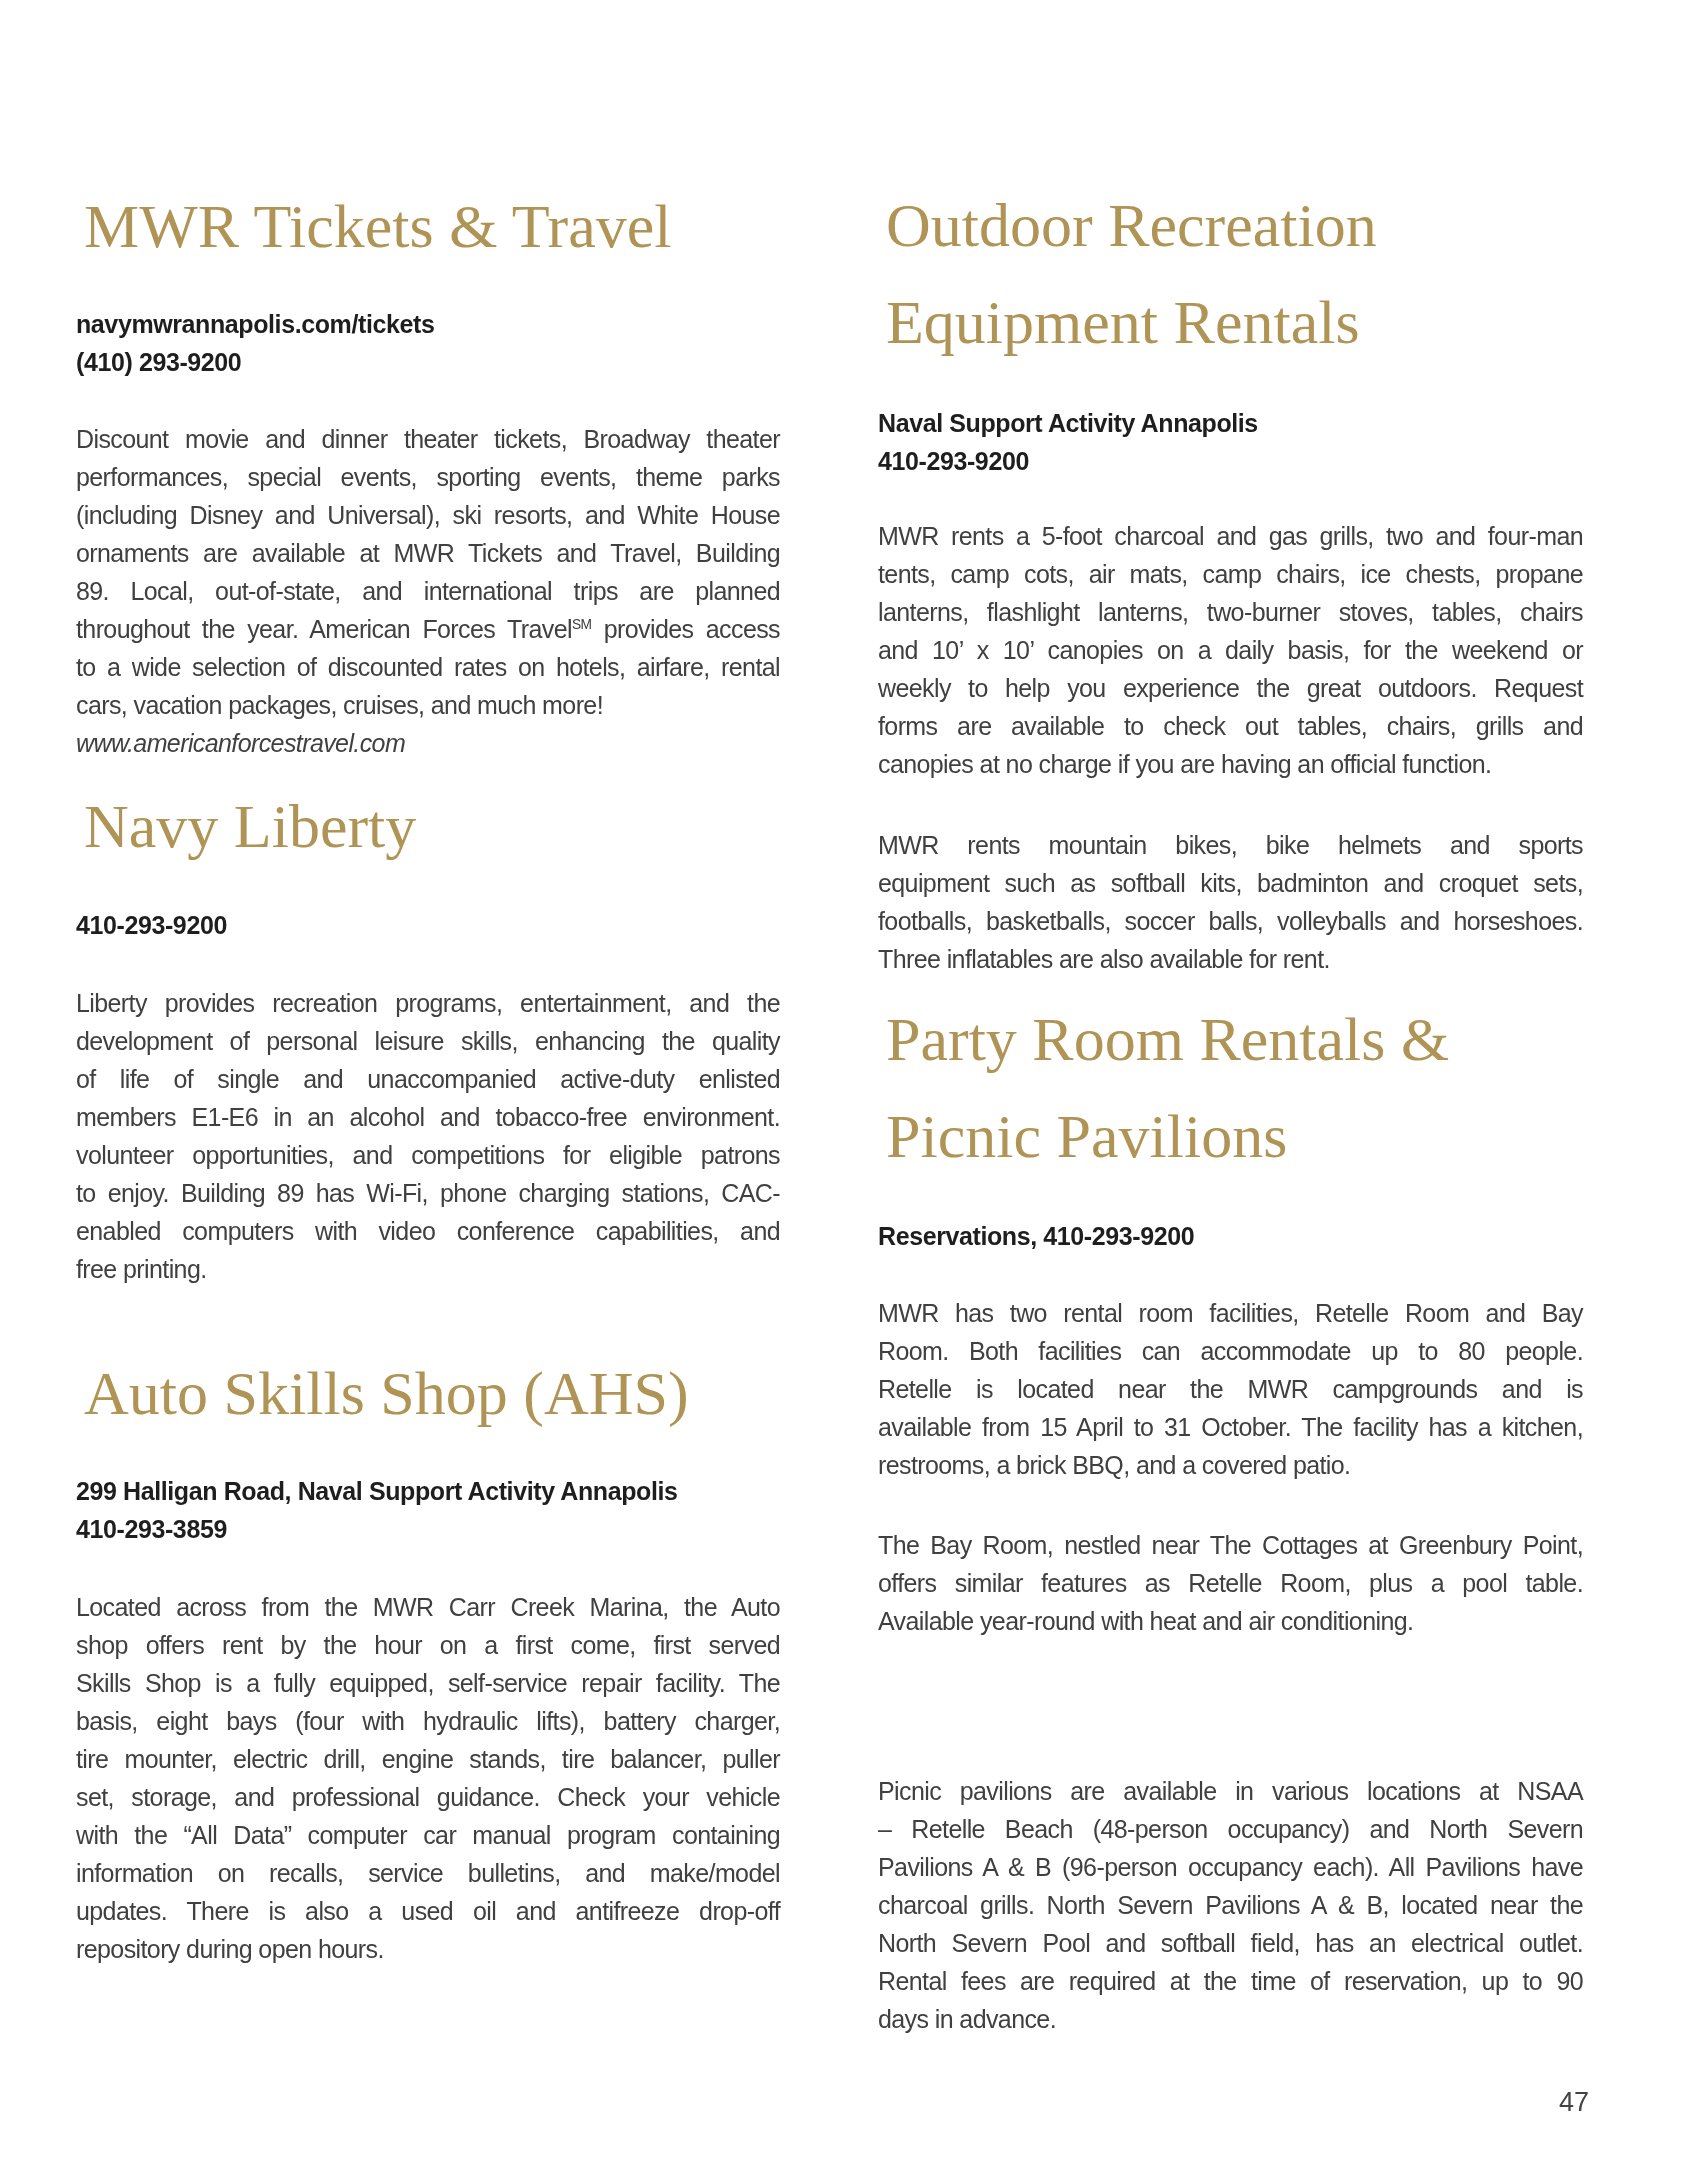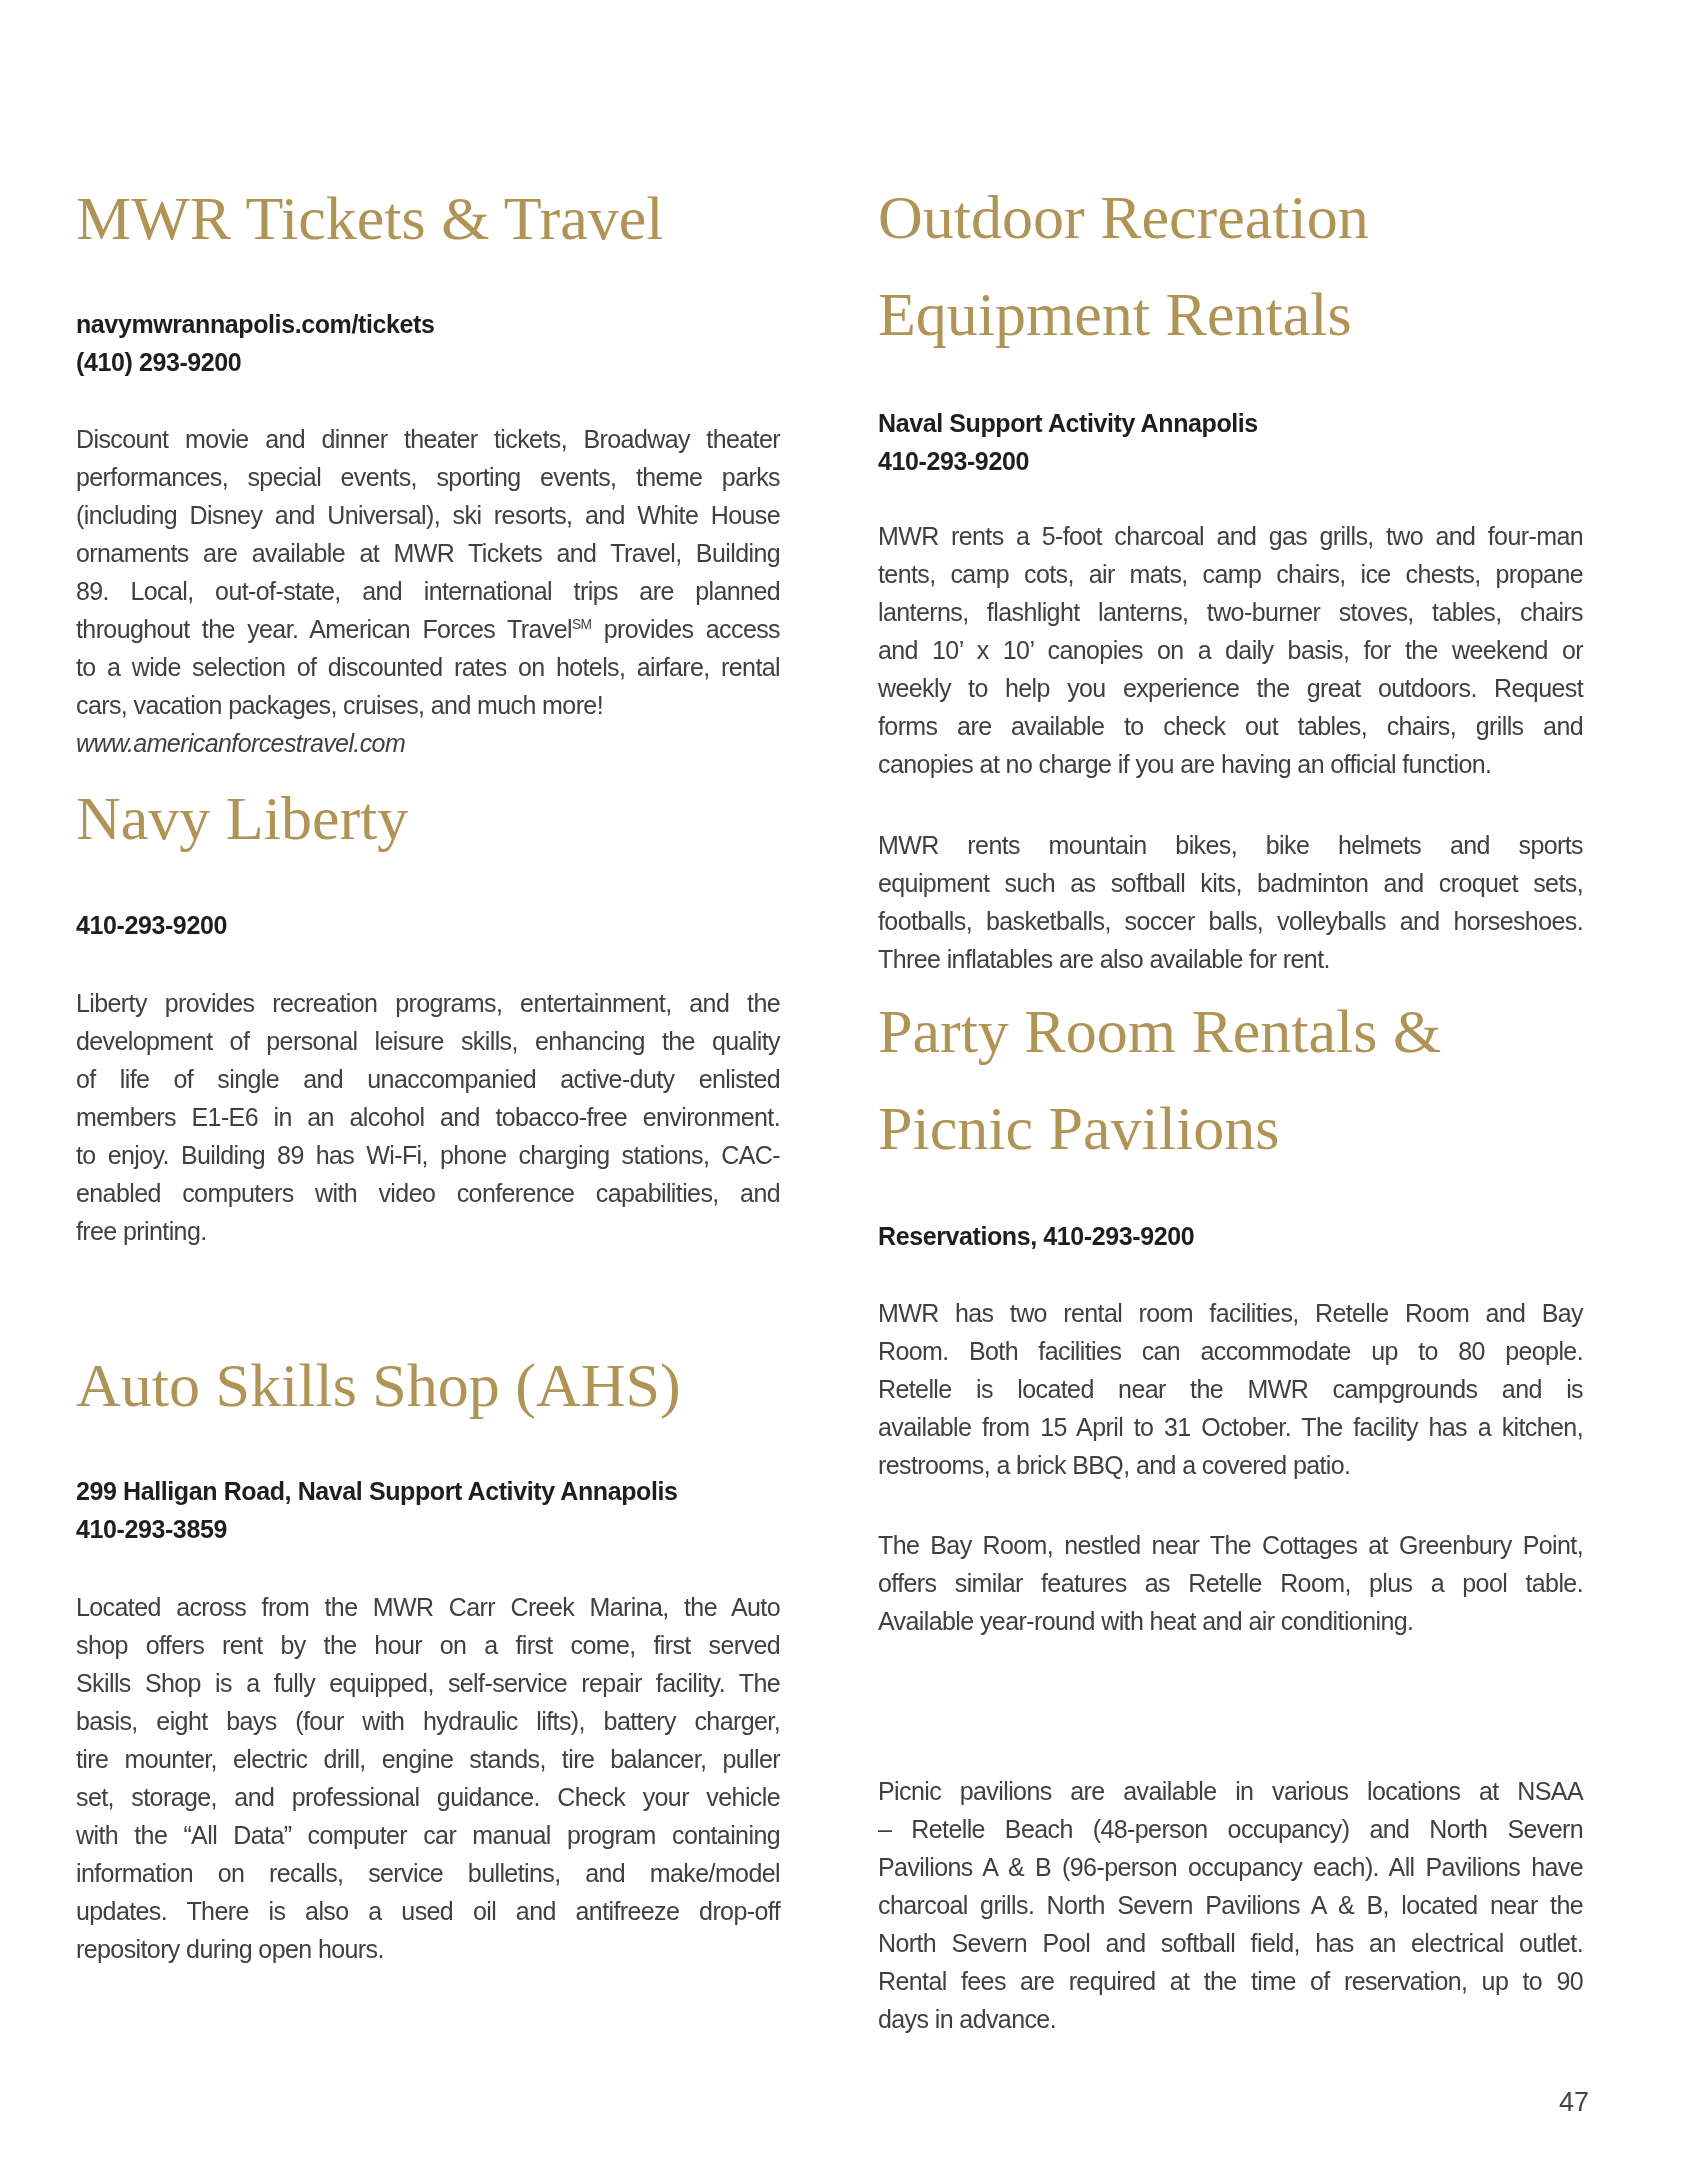--- a/index.html
+++ b/index.html
@@ -7,21 +7,21 @@
   .page { position: absolute; left: 0; top: 0; width: 1681px; height: 2183px; background: #ffffff; }
   .col { position: absolute; top: 0; }
   .col-left { left: 76px; width: 704px; }
   .col-right { left: 878px; width: 705px; }
   .blk { position: absolute; left: 0; width: 100%; }
   .heading {
     font-family: "Liberation Serif", "DejaVu Serif", serif;
     color: #B09455;
     font-size: 62px;
     line-height: 97px;
-    margin: 0;
+    margin: 8px;
     font-weight: normal;
     letter-spacing: 0px;
     white-space: nowrap;
   }
   .contact {
     font-family: "Liberation Sans", "DejaVu Sans", sans-serif;
     font-weight: bold;
     color: #1e1e1e;
     font-size: 25px;
     line-height: 38px;
@@ -83,20 +83,21 @@
     <section>
       <h1 class="heading blk" style="top:770px;">Navy Liberty</h1>
       <div class="contact blk" style="top:906px;">
         <div>410-293-9200</div>
       </div>
       <div class="body blk" style="top:984px;">
         <span class="line">Liberty provides recreation programs, entertainment, and the</span>
         <span class="line">development of personal leisure skills, enhancing the quality</span>
         <span class="line">of life of single and unaccompanied active-duty enlisted</span>
         <span class="line">members E1-E6 in an alcohol and tobacco-free environment.</span>
+        <span class="line">volunteer opportunities, and competitions for eligible patrons</span>
         <span class="line">to enjoy. Building 89 has Wi-Fi, phone charging stations, CAC-</span>
         <span class="line">enabled computers with video conference capabilities, and</span>
         <span class="line last">free printing.</span>
       </div>
     </section>
 
     <section>
       <h1 class="heading blk" style="top:1337px;">Auto Skills Shop (AHS)</h1>
       <div class="contact blk" style="top:1472px;">
         <div>299 Halligan Road, Naval Support Activity Annapolis</div>

